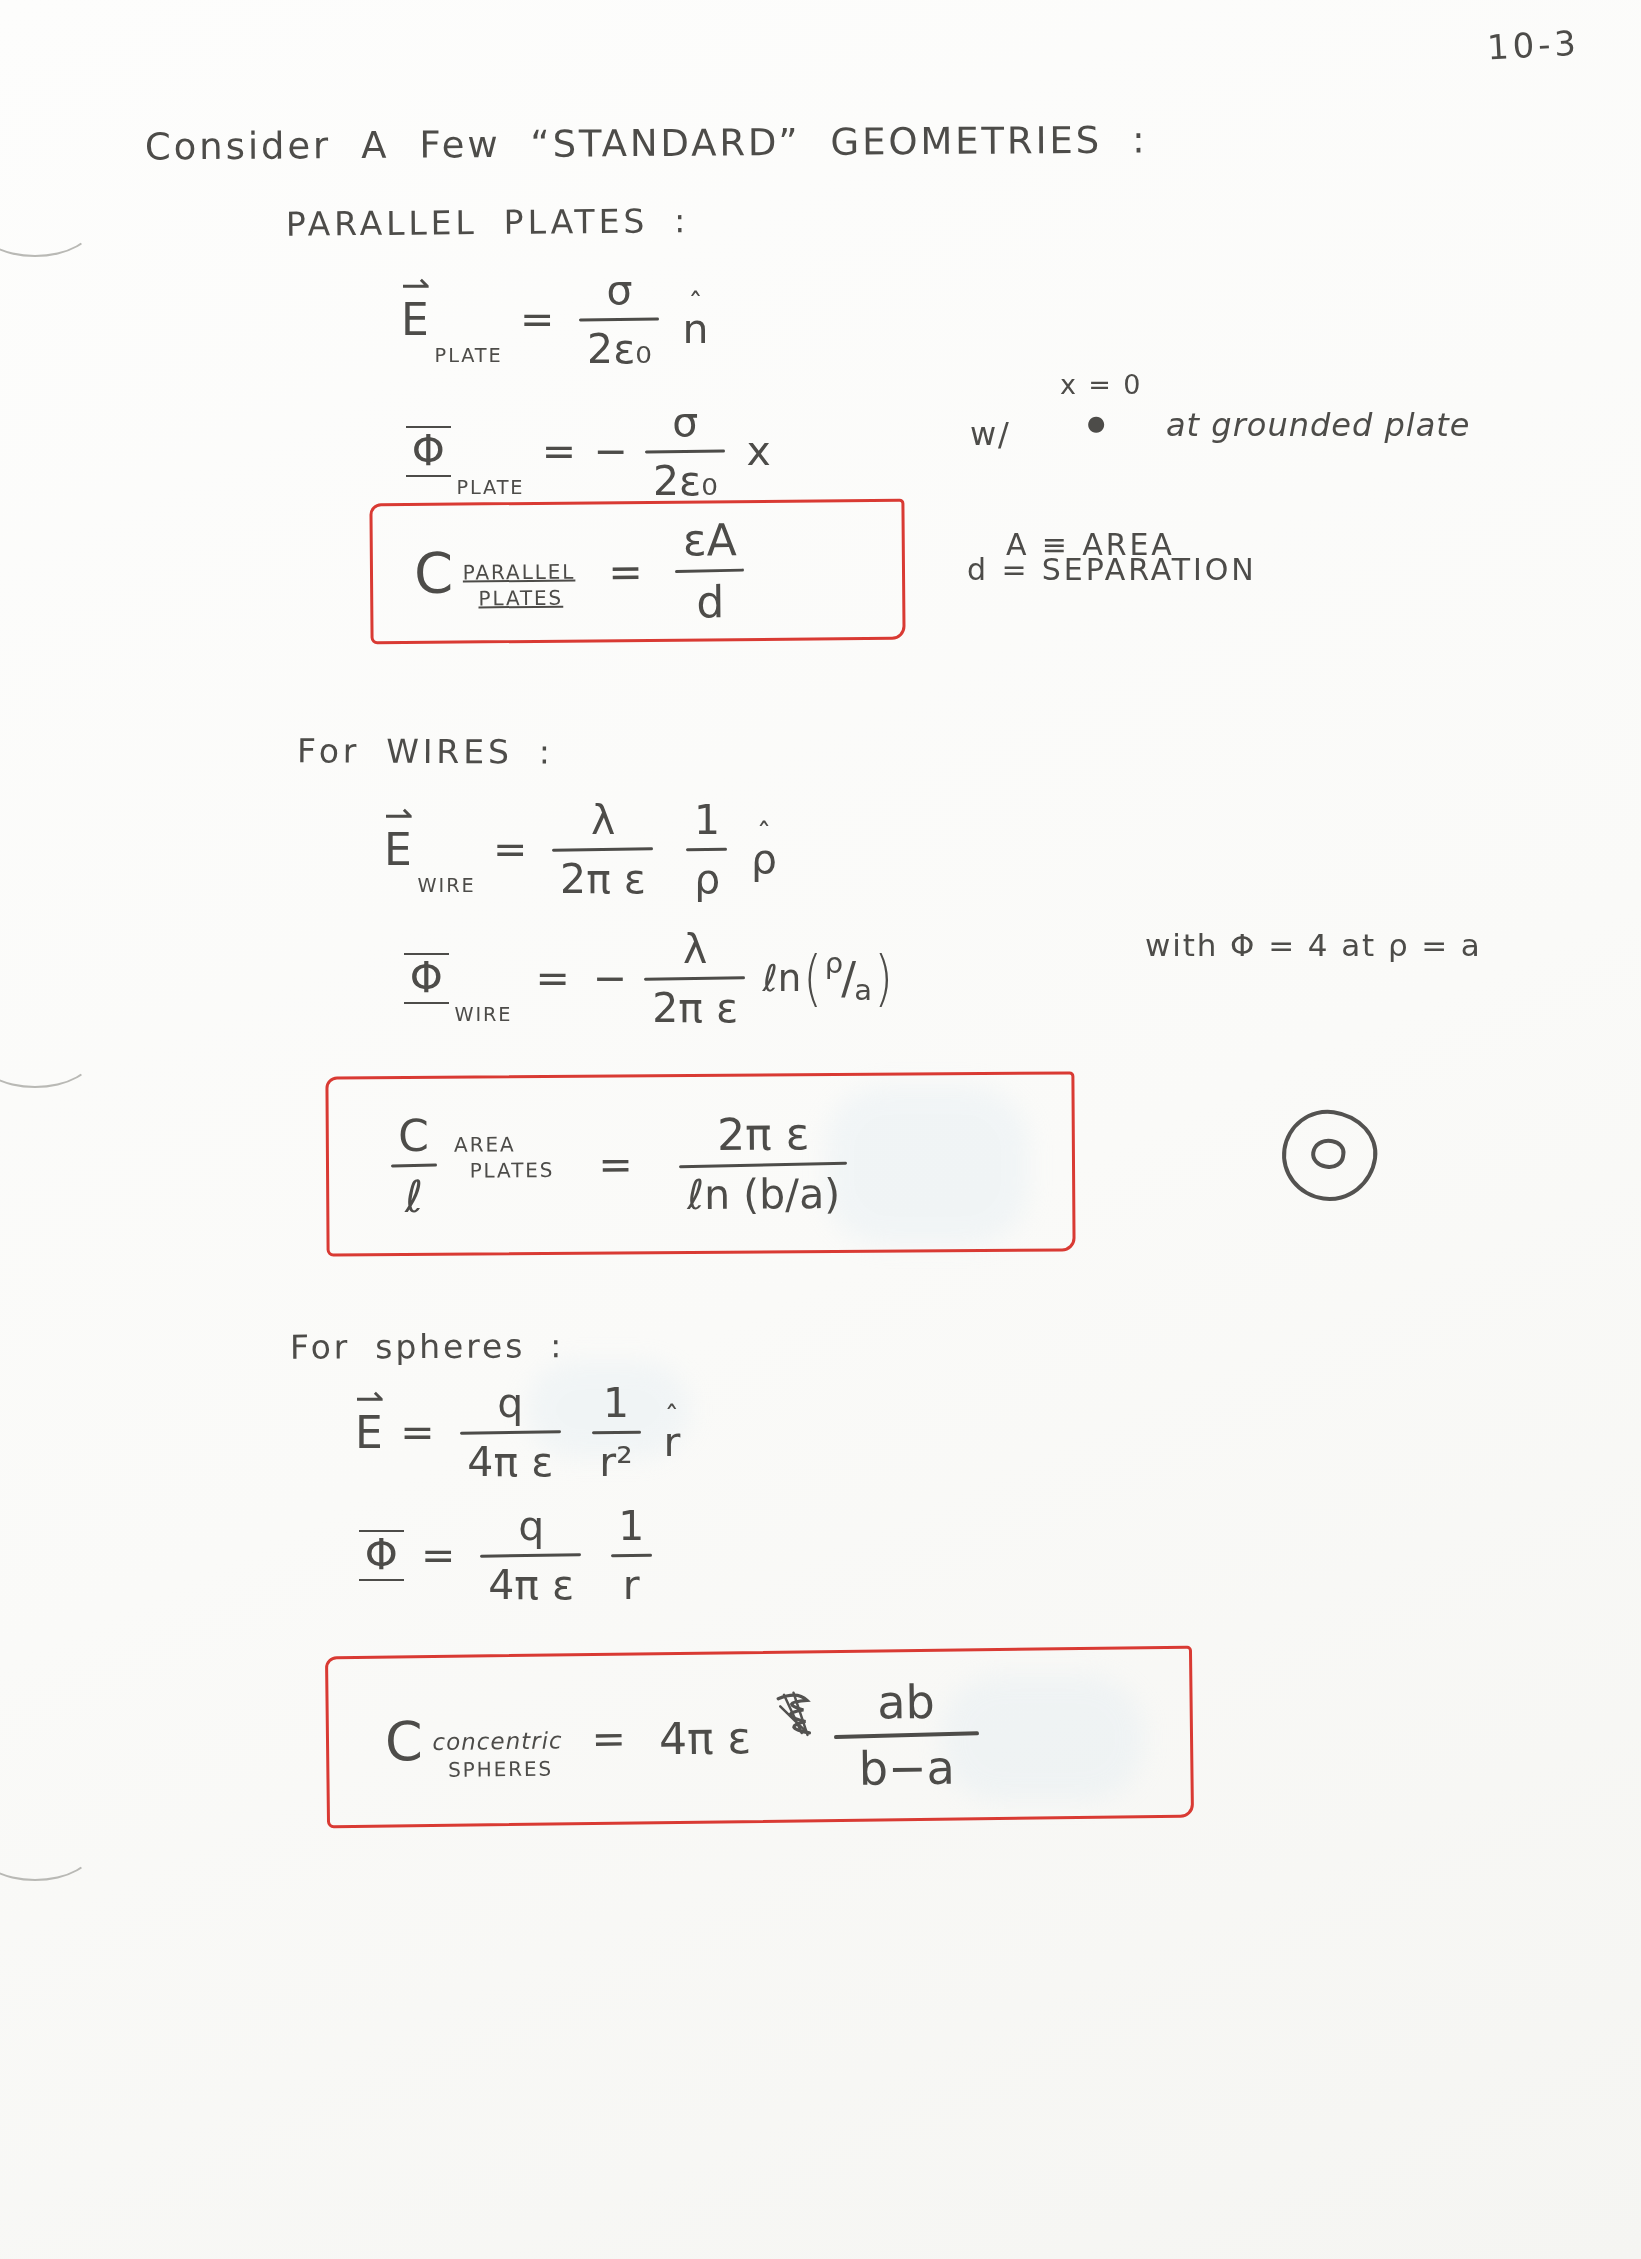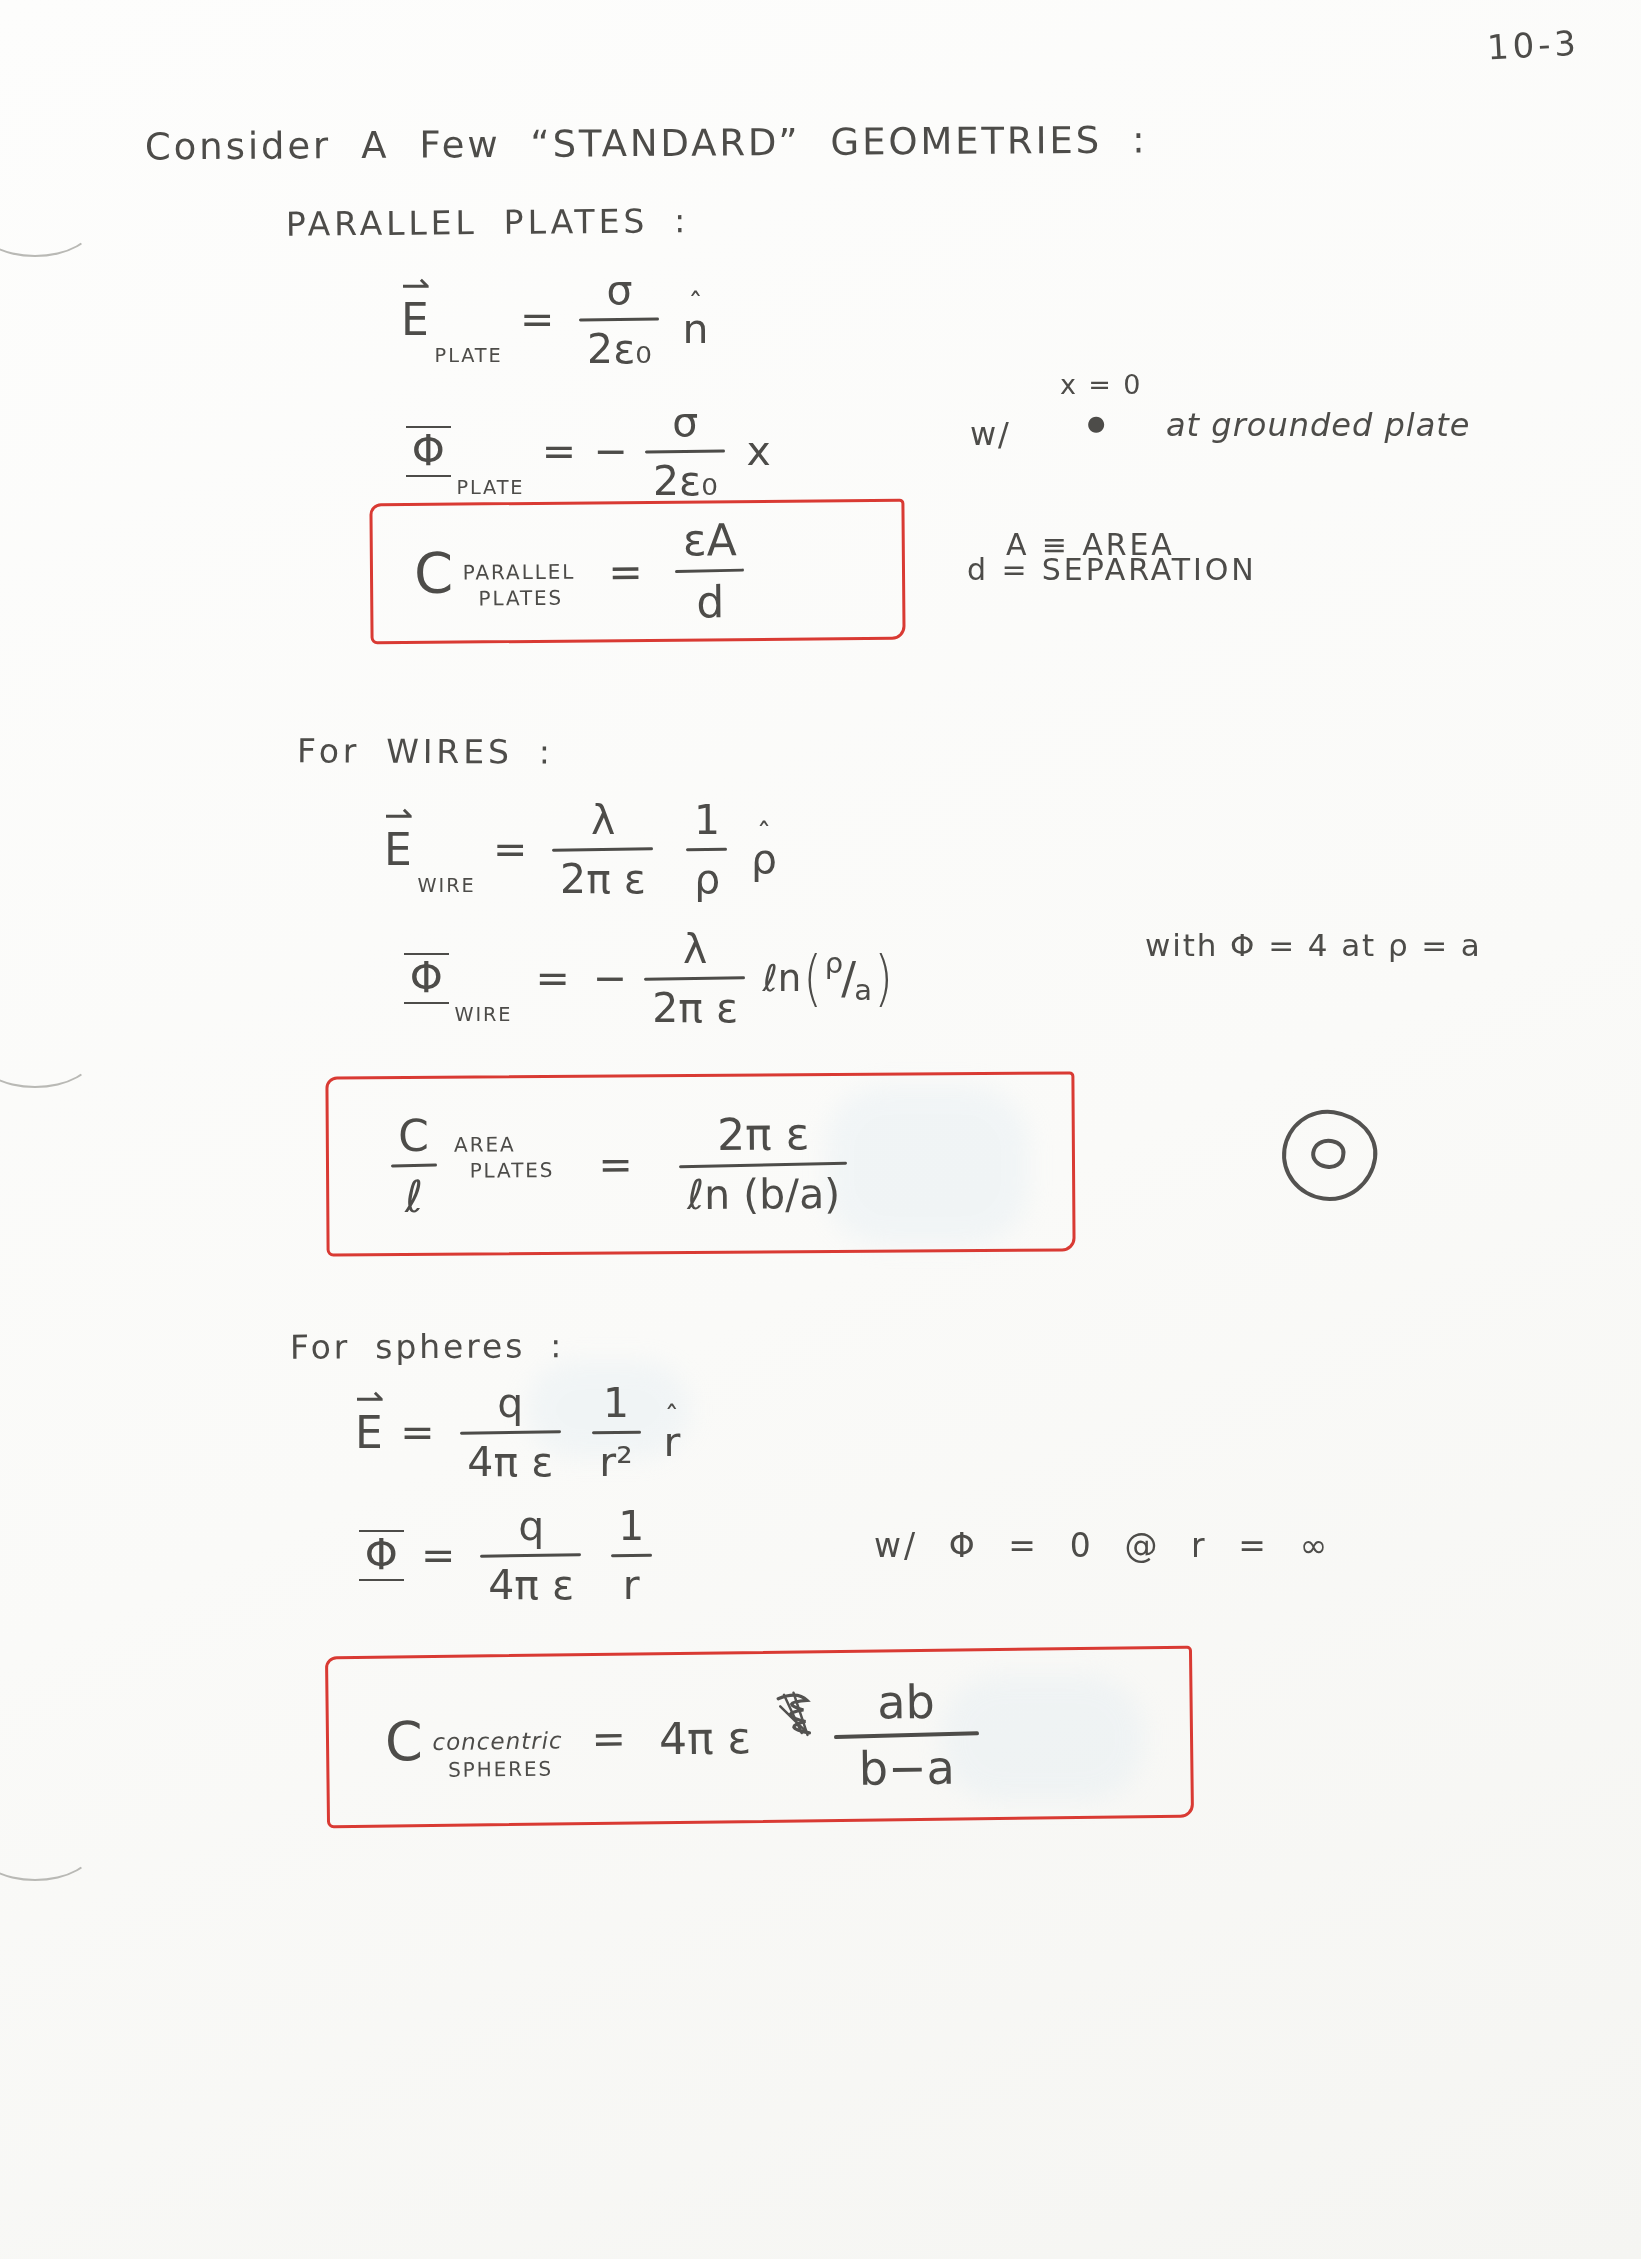--- a/index.html
+++ b/index.html
@@ -95,21 +95,21 @@
     <span style="margin-left:13.5px;">x</span>
   </div>
 
   <div class="note" style="left:970px;top:415px;font-size:32px;">w/</div>
   <div class="note" style="left:1060px;top:369px;font-size:27px;">x = 0</div>
   <div class="note" style="left:1087px;top:411px;font-size:21px;">●</div>
   <div class="note cursive" style="left:1166px;top:406px;font-size:32px;">at grounded plate</div>
 
   <div class="redbox" style="left:370px;top:501px;width:488px;height:135px;padding-left:41px;transform:rotate(-0.5deg);">
     <span style="font-size:56px;">C</span>
-    <span class="subcol" style="margin-top:25px;">
+    <span class="subcol" style="margin-top:25px;text-decoration:underline;">
       <span>PARALLEL</span>
       <span class="l2">PLATES</span>
     </span>
     <span class="eqsign" style="font-size:41px;margin:0 25px 0 33px;">=</span>
     <span class="frac" style="font-size:44px;">
       <span class="fnum">εA</span>
       <span class="fbar"></span>
       <span class="fden">d</span>
     </span>
   </div>
@@ -216,21 +216,20 @@
       <span class="fbar"></span>
       <span class="fden">4π ε</span>
     </span>
     <span class="frac" style="margin-left:21px;">
       <span class="fnum">1</span>
       <span class="fbar"></span>
       <span class="fden">r</span>
     </span>
   </div>
 
-  <div class="note" style="left:874px;top:1526px;font-size:33px;letter-spacing:2.9px;word-spacing:17.4px;">w/ Φ = 0 @ r = ∞</div>
 
   <div class="redbox" style="left:326px;top:1651px;width:805px;height:166px;padding-left:56px;transform:rotate(-0.7deg);">
     <span style="font-size:54px;">C</span>
     <span class="subcol" style="margin-top:29px;font-size:23px;">
       <span class="cursive">concentric</span>
       <span class="l2" style="font-size:20px;">SPHERES</span>
     </span>
     <span class="eqsign" style="font-size:41px;margin:0 33px 0 29px;">=</span>
     <span style="font-size:44px;">4π ε</span>
     <svg class="scribble" width="50" height="64" viewBox="0 0 52 66">

